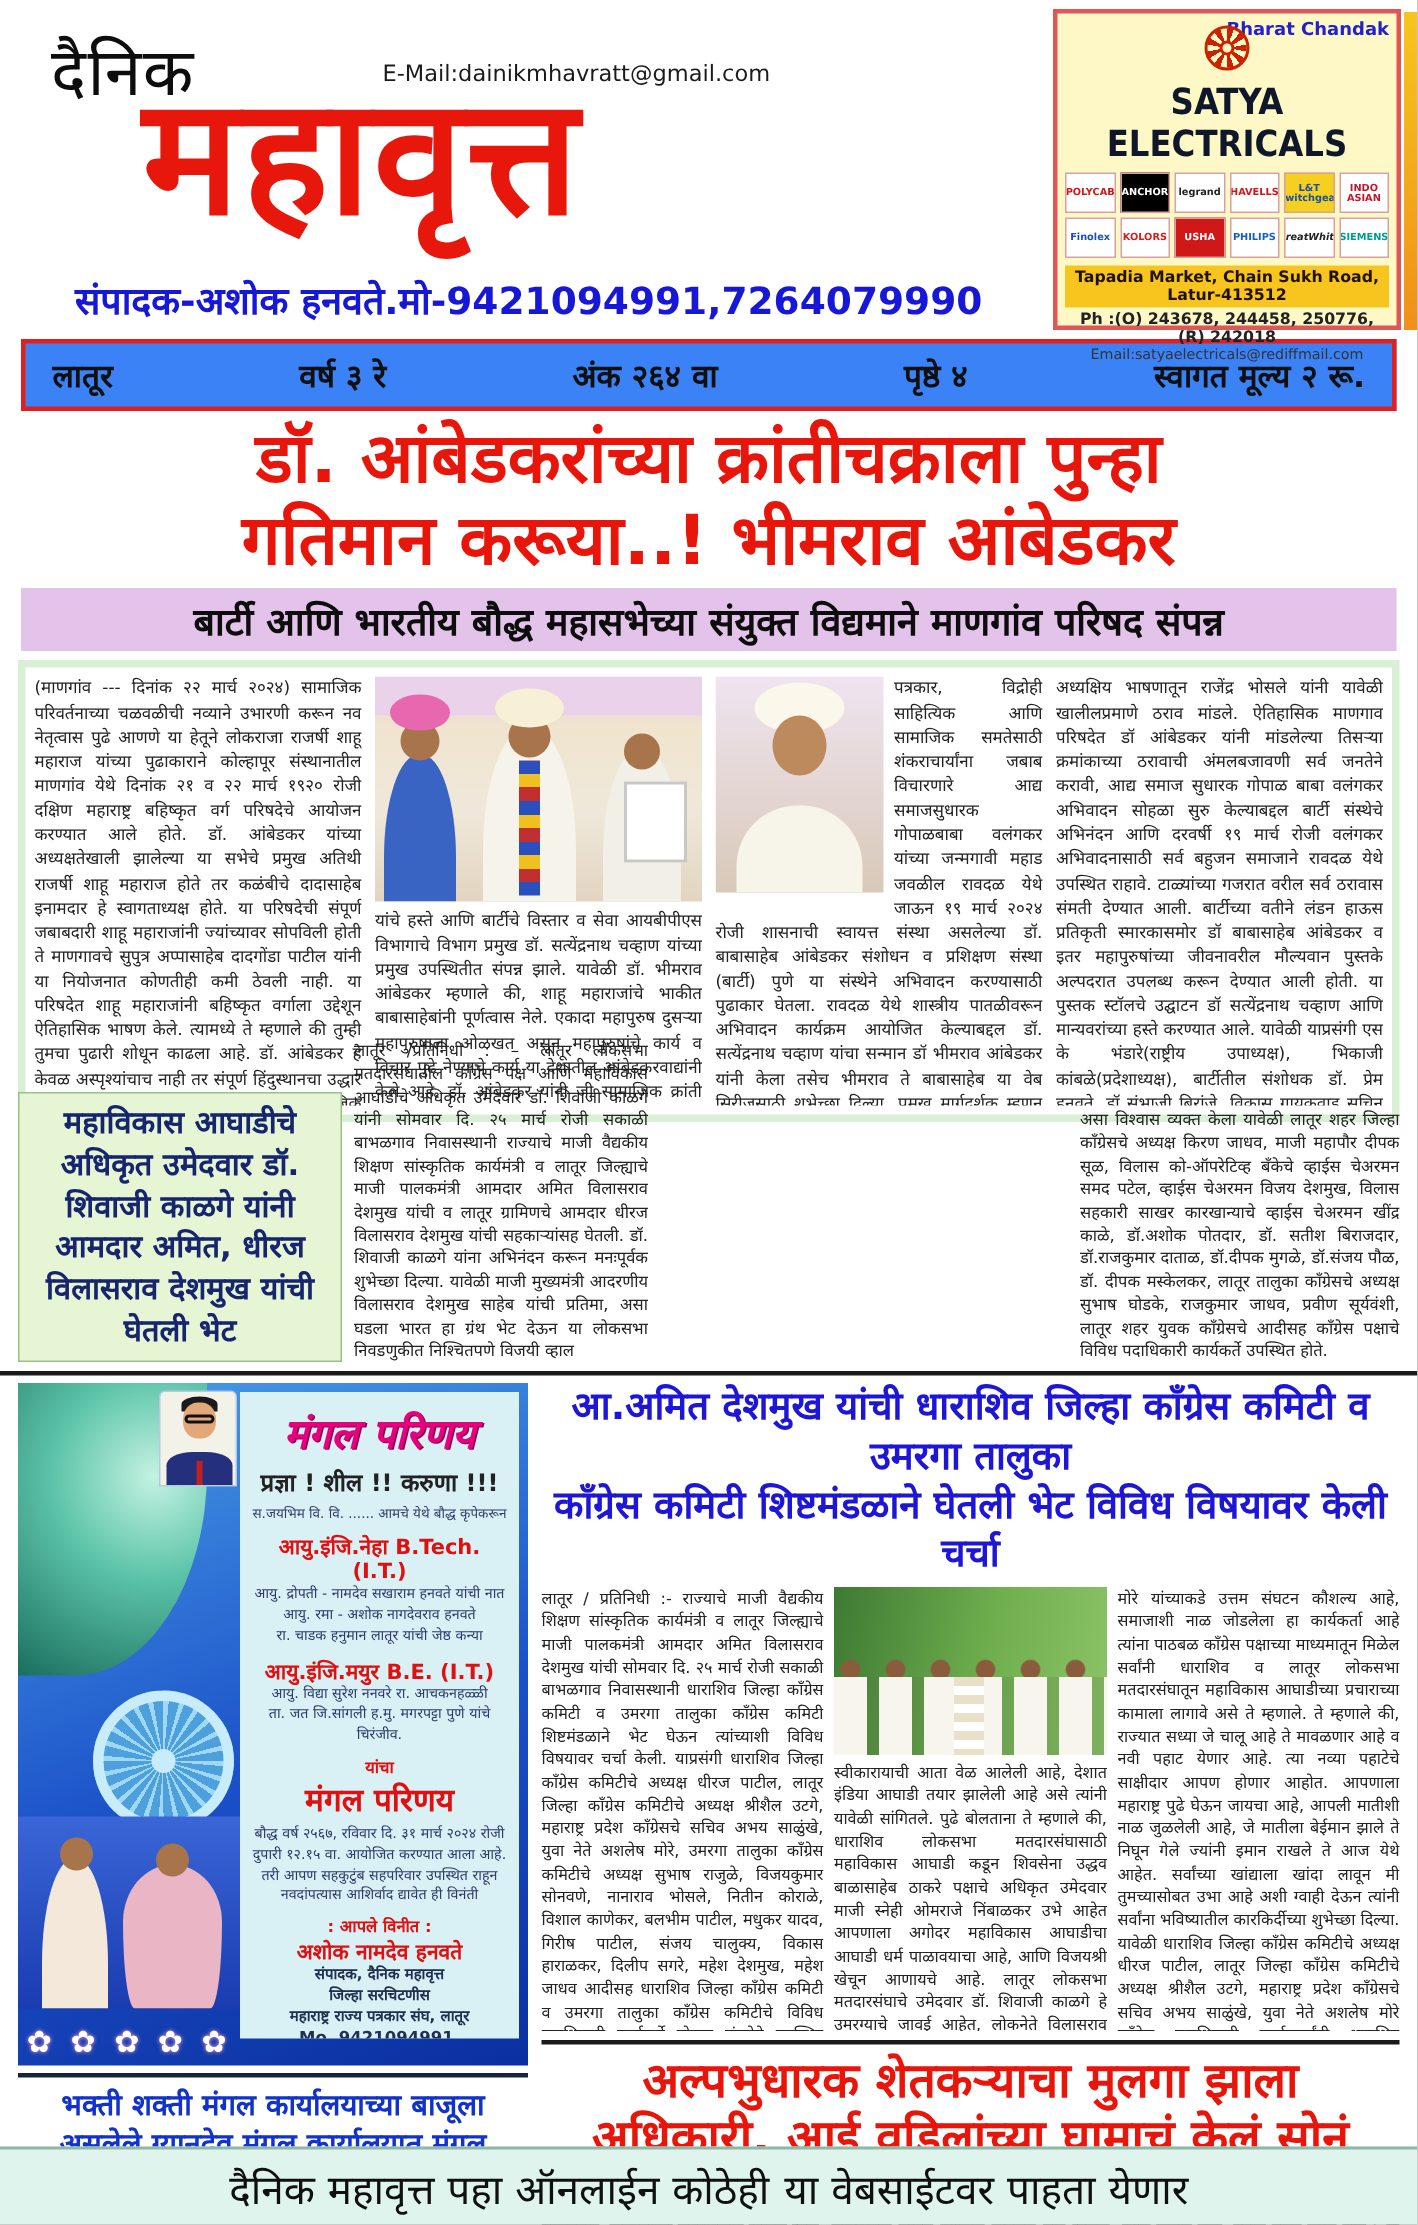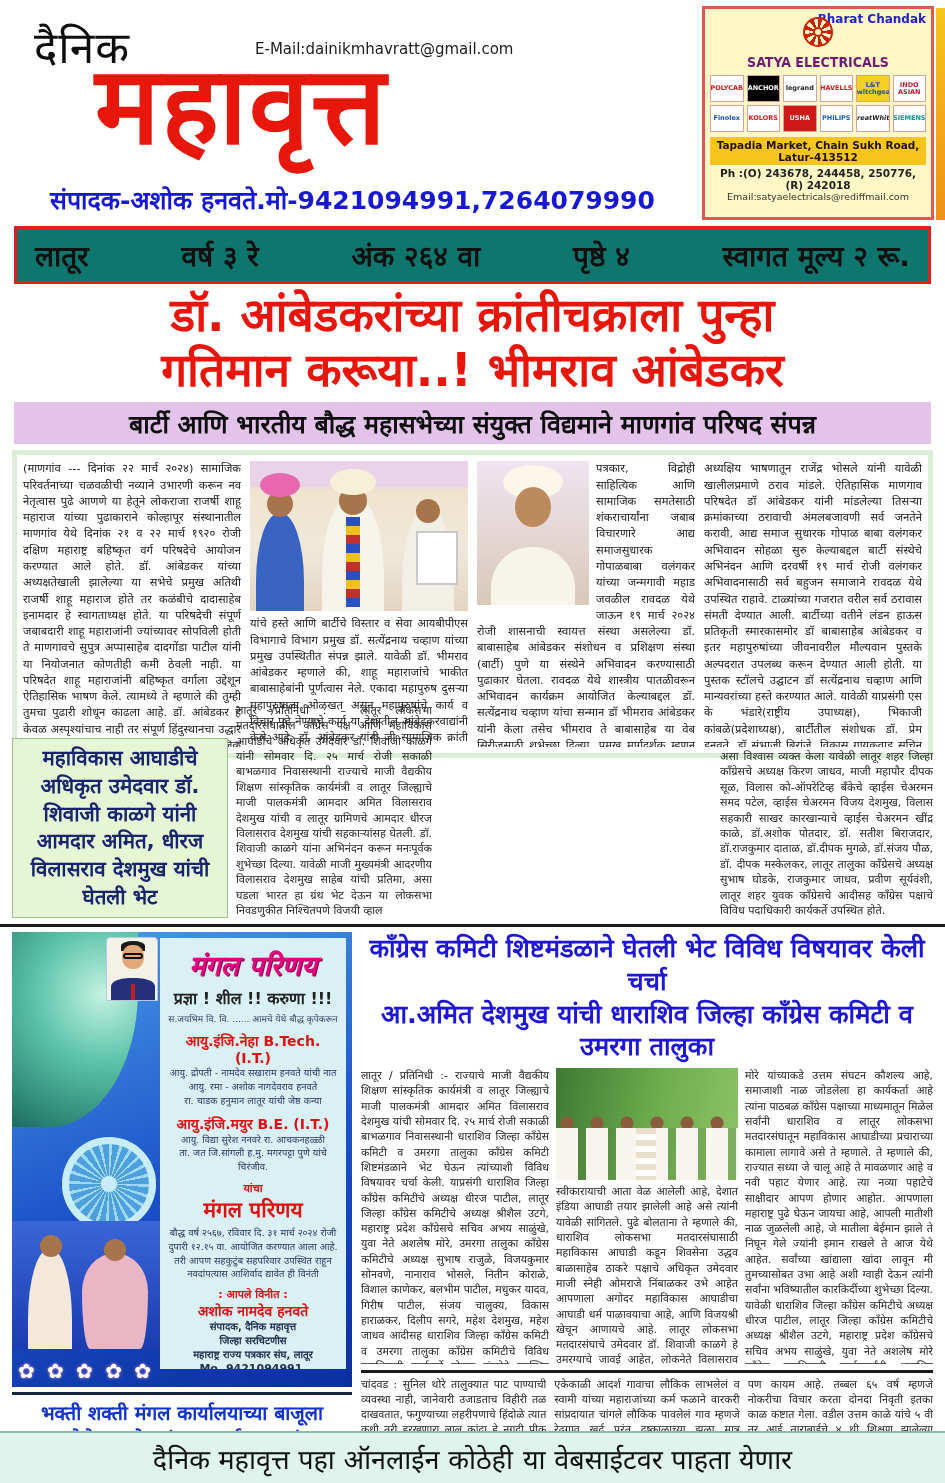--- a/index.html
+++ b/index.html
@@ -13,35 +13,35 @@
   .mast-email { position:absolute; left:255px; top:40px; font-size:15px; color:#1b1b1b; }
   .mast-title { position:absolute; left:95px; top:52px; font-size:108px; line-height:1; font-weight:bold; color:#e8170c; letter-spacing:2px; }
   .editor-line { position:absolute; left:50px; top:182px; font-size:25px; font-weight:bold; color:#1717d8; }
   .edge-strip { position:absolute; right:0; top:8px; width:9px; height:212px; background:linear-gradient(180deg,#f7c51e,#f09018); }
 
   
   .ad { position:absolute; right:11px; top:6px; width:232px; height:214px; background:#fdf8c5; border:3px solid #e05555; padding:3px 5px; }
   .ad-owner { text-align:right; font-size:12px; font-weight:bold; color:#2222cc; }
   .ad-logo { position:absolute; left:98px; top:8px; width:30px; height:30px; border-radius:50%; border:2px solid #cc2200; background:repeating-conic-gradient(#cc2200 0 20deg,#fdf8c5 20deg 40deg); }
   .ad-logo i { position:absolute; left:8px; top:8px; width:10px; height:10px; border-radius:50%; background:#fdf8c5; border:2px solid #cc2200; }
-  .ad-title { margin-top:28px; text-align:center; font-size:14px; font-weight:bold; color:#701a75; letter-spacing:0; font-stretch:condensed; }
+  .ad-title { margin-top:28px; text-align:center; font-size:24px; font-weight:bold; color:#0f172a; letter-spacing:0; font-stretch:condensed; }
   .brand-grid { margin-top:5px; display:grid; grid-template-columns:repeat(6,1fr); gap:3px; }
   .chip { background:#ffffff; border:1px solid #d8a0a0; height:27px; display:flex; align-items:center; justify-content:center; font-size:6.5px; font-weight:bold; text-align:center; overflow:hidden; line-height:1.05; }
   .chip:nth-child(1){color:#d01818;} .chip:nth-child(2){background:#000000;color:#fff;}
   .chip:nth-child(3){color:#222;} .chip:nth-child(4){color:#d01818;}
   .chip:nth-child(5){background:#f5d020;color:#1a50a0;} .chip:nth-child(6){color:#c01830;}
   .chip:nth-child(7){color:#1a50c0;} .chip:nth-child(8){color:#d02020;}
   .chip:nth-child(9){background:#d01818;color:#fff;} .chip:nth-child(10){color:#1560c0;}
   .chip:nth-child(11){color:#222;font-style:italic;} .chip:nth-child(12){color:#009a93;}
   .ad-addr { margin-top:5px; background:#f7c51e; font-size:10.5px; font-weight:bold; text-align:center; padding:2px 0; color:#201000; }
   .ad-phone { margin-top:2px; font-size:10.5px; font-weight:bold; text-align:center; color:#222; }
   .ad-mail { font-size:9.5px; text-align:center; color:#333; }
 
   
-  .datebar { margin:2px 14px 0; border:3px solid #e02020; background:#0f766e; display:flex; justify-content:space-between; align-items:center; padding:7px 18px; font-size:28px; font-weight:bold; color:#101010; }
+  .datebar { margin:2px 14px 0; border:3px solid #e02020; background:#3b82f6; display:flex; justify-content:space-between; align-items:center; padding:7px 18px; font-size:21px; font-weight:bold; color:#101010; }
 
   
   .lead-head { margin-top:4px; text-align:center; color:#e8150b; font-weight:800; font-size:46px; line-height:1.2; }
   .lead-sub { margin:4px 14px 0; background:#e3c3ea; text-align:center; font-size:25px; font-weight:bold; color:#0d0d0d; padding:4px 0; }
 
   
   .story1 { margin:6px 12px 0; border:5px solid #d9f0d6; background:#fff; padding:6px; display:flex; gap:9px; height:308px; }
   .s1col { flex:1 1 0; overflow:hidden; font-size:11.3px; line-height:1.44; text-align:justify; color:#222; }
   .photo { position:relative; overflow:hidden; }
   .photo-award { height:150px; margin-bottom:5px; background:linear-gradient(180deg,#e6cfe4 0%,#f0e4ce 22%,#efe8da 60%,#e2d4c0 100%); }
@@ -248,36 +248,40 @@
           <div class="inv-role">महाराष्ट्र राज्य पत्रकार संघ, लातूर</div>
           <div class="inv-mob">Mo. 9421094991, 7057040302</div>
 
         </div>
       </div>
       <div class="inv-caption">भक्ती शक्ती मंगल कार्यालयाच्या बाजूला असलेले ग्यानदेव मंगल कार्यालयात मंगल परिणय(विवाह )होणार आहे.</div>
     </div>
 
     <div class="rightcol">
       <div class="s3-head">
+        <div>आ.अमित देशमुख यांची धाराशिव जिल्हा काँग्रेस कमिटी व उमरगा तालुका</div>
         <div>काँग्रेस कमिटी शिष्टमंडळाने घेतली भेट विविध विषयावर केली चर्चा</div>
-        <div>आ.अमित देशमुख यांची धाराशिव जिल्हा काँग्रेस कमिटी व उमरगा तालुका</div>
       </div>
       <div class="s3cols">
         <div class="s3col" style="width:188px;flex:none;">लातूर / प्रतिनिधी :- राज्याचे माजी वैद्यकीय शिक्षण सांस्कृतिक कार्यमंत्री व लातूर जिल्ह्याचे माजी पालकमंत्री आमदार अमित विलासराव देशमुख यांची सोमवार दि. २५ मार्च रोजी सकाळी बाभळगाव निवासस्थानी धाराशिव जिल्हा काँग्रेस कमिटी व उमरगा तालुका काँग्रेस कमिटी शिष्टमंडळाने भेट घेऊन त्यांच्याशी विविध विषयावर चर्चा केली. याप्रसंगी धाराशिव जिल्हा काँग्रेस कमिटीचे अध्यक्ष धीरज पाटील, लातूर जिल्हा काँग्रेस कमिटीचे अध्यक्ष श्रीशैल उटगे, महाराष्ट्र प्रदेश काँग्रेसचे सचिव अभय साळुंखे, युवा नेते अशलेष मोरे, उमरगा तालुका काँग्रेस कमिटीचे अध्यक्ष सुभाष राजुळे, विजयकुमार सोनवणे, नानाराव भोसले, नितीन कोराळे, विशाल काणेकर, बलभीम पाटील, मधुकर यादव, गिरीष पाटील, संजय चालुक्य, विकास हाराळकर, दिलीप सगरे, महेश देशमुख, महेश जाधव आदीसह धाराशिव जिल्हा काँग्रेस कमिटी व उमरगा तालुका काँग्रेस कमिटीचे विविध पदाधिकारी कार्यकर्ते मोठ्या संख्येने उपस्थित होते. माजी मंत्री आमदार अमित देशमुख म्हणाले की, देशात सार्वत्रिक निवडणुका सुरु झालेल्या आहेत. देशात राज्यात धाराशिव जिल्ह्यात जी उलथापालथ झाली त्याचे पडसाद आज मला येथे दिसतात, मी अनेकांचे मनोगत ऐकले मोकळा श्वास काय असतो हे अनेकांना जाणवले. आमचे पदाधिकारी तुमच्या संपर्कात आहेत, देशातील सार्वत्रिक निवडणुकीत आपणाला एक विचार</div>
         <div class="s3col" style="flex:1;">
           <div class="photo photo-green">
             <div class="heads"></div>
             <div class="bodies"></div>
             <div style="position:absolute;left:44%;bottom:0;width:20px;height:46%;background:repeating-linear-gradient(180deg,#e8e0c8 0 6px,#ffffff 6px 12px);"></div>
           </div>
           <span>स्वीकारायाची आता वेळ आलेली आहे, देशात इंडिया आघाडी तयार झालेली आहे असे त्यांनी यावेळी सांगितले. पुढे बोलताना ते म्हणाले की, धाराशिव लोकसभा मतदारसंघासाठी महाविकास आघाडी कडून शिवसेना उद्धव बाळासाहेब ठाकरे पक्षाचे अधिकृत उमेदवार माजी स्नेही ओमराजे निंबाळकर उभे आहेत आपणाला अगोदर महाविकास आघाडीचा आघाडी धर्म पाळावयाचा आहे, आणि विजयश्री खेचून आणायचे आहे. लातूर लोकसभा मतदारसंघाचे उमेदवार डॉ. शिवाजी काळगे हे उमरग्याचे जावई आहेत, लोकनेते विलासराव देशमुख, माजी केंद्रीय गृहमंत्री शिवराज पाटील चाकूरकर यांच्या काळापासून लातूर उमरगाचे ऋणानुबंध आहेत. महाविकास आघाडीचा झेंडा राज्यातील लोकसभेच्या जागेवर फडकला पाहिजे. अशलेष</span>
         </div>
         <div class="s3col" style="width:188px;flex:none;">मोरे यांच्याकडे उत्तम संघटन कौशल्य आहे, समाजाशी नाळ जोडलेला हा कार्यकर्ता आहे त्यांना पाठबळ काँग्रेस पक्षाच्या माध्यमातून मिळेल सर्वांनी धाराशिव व लातूर लोकसभा मतदारसंघातून महाविकास आघाडीच्या प्रचाराच्या कामाला लागावे असे ते म्हणाले. ते म्हणाले की, राज्यात सध्या जे चालू आहे ते मावळणार आहे व नवी पहाट येणार आहे. त्या नव्या पहाटेचे साक्षीदार आपण होणार आहोत. आपणाला महाराष्ट्र पुढे घेऊन जायचा आहे, आपली मातीशी नाळ जुळलेली आहे, जे मातीला बेईमान झाले ते निघून गेले ज्यांनी इमान राखले ते आज येथे आहेत. सर्वांच्या खांद्याला खांदा लावून मी तुमच्यासोबत उभा आहे अशी ग्वाही देऊन त्यांनी सर्वांना भविष्यातील कारकिर्दीच्या शुभेच्छा दिल्या. यावेळी धाराशिव जिल्हा काँग्रेस कमिटीचे अध्यक्ष धीरज पाटील, लातूर जिल्हा काँग्रेस कमिटीचे अध्यक्ष श्रीशैल उटगे, महाराष्ट्र प्रदेश काँग्रेसचे सचिव अभय साळुंखे, युवा नेते अशलेष मोरे काँग्रेस पदाधिकारी कार्यकर्त्यांनी धाराशिव जिल्ह्यातील नेते भाजपात गेले पण काँग्रेस पदाधिकारी, कार्यकर्ते जागीच आहेत माजी मंत्री आमदार अमित विलासराव देशमुख यांनी धाराशिव जिल्हा व उमरगा लोहारा तालुक्याच्या पाठीशी राहावे असे मनोगत व्यक्त केले शेवटी बैठकीचे आभार गिरीश पाटील यांनी मानले.</div>
       </div>
       <div class="rule"></div>
+      <div class="s4-head">
+        <div>अल्पभुधारक शेतकऱ्याचा मुलगा झाला</div>
+        <div>अधिकारी, आई वडिलांच्या घामाचं केलं सोनं</div>
+      </div>
       <div class="s4cols">
         <div class="s4col">चांदवड : सुनिल थोरे तालुक्यात पाट पाण्याची व्यवस्था नाही, जानेवारी उजाडताच विहीरी तळ दाखवतात, फगुण्याच्या लहरीपणाचे हिंदोळे त्यात कधी तरी हरखणारा लाल कांदा हे नगदी पीक अन् त्यावरच कुटुंबाची गुजरान अशाही विपरीत परिस्थितीत खंबीरपणे उभे राहून मुलाला लढ म्हणून बळ देणाऱ्या रेढगाव खुर्द येथील अल्पभुधारक शेतकरी बापाच्या मुलाने जिल्हा महिला व बाल विकास अधिकारी पदाला गवसणी घालून आई वडीलांच्या घामाच सोनं केले आहे.</div>
         <div class="s4col">एकेकाळी आदर्श गावाचा लौकिक लाभलेलं व स्वामी यांच्या महाराजांच्या कर्म फळाने वारकरी सांप्रदायात चांगले लौकिक पावलेलं गाव म्हणजे रेढगाव खुर्द परंतु दुष्काळाच्या झळा मात्र नेहमीच्याच. अशाही परिस्थितीत हार न मानता अल्पभुधारक शेतकरी उत्तम सावळीराम काळे यांनी इतरां प्रमाणे निसर्गाचे हिंदोळे घेत चार मुलींचे लग्न करुन मुलाला अधिकारी होण्यासाठी बळ देण्या खंबीर राहिले. वयाच्या अकराव्या वर्षी पितृछत्र हरपल्या नंतर जी शेतीशी नाळ जोडली ती ७६ वर्षांत</div>
         <div class="s4col">पण कायम आहे. तब्बल ६५ वर्ष म्हणजे नोकरीचा विचार करता दोनदा निवृती इतका काळ कष्टात गेला. वडील उत्तम काळे यांचे ५ वी तर आई ताराबाईचे ४ थी शिक्षण झालेल्या मातापित्यांचा ऋषिकेश हा सुरवातीपासूनच हुशार, त्याचे प्राथमिक शिक्षण येथील जि. प. शाळेत तर माध्यमिक शिक्षण वाजीसांगवीच्या जनता विद्यालयात व लासलगावच्या लोकनेते दत्ताजी पाटील विद्यालयात झाले. पुढे १२ वी नंतर के. के. वाघ येथे इंजिनियरींगचे शिक्षण पुर्ण केले.</div>
       </div>
     </div>
   </div>
 
   <div class="footer">
     <span>दैनिक महावृत्त पहा ऑनलाईन कोठेही</span>

